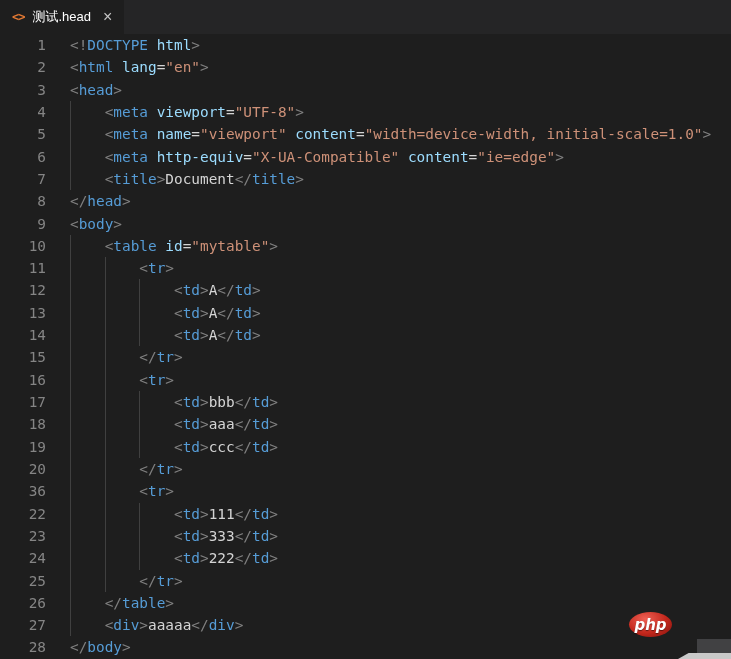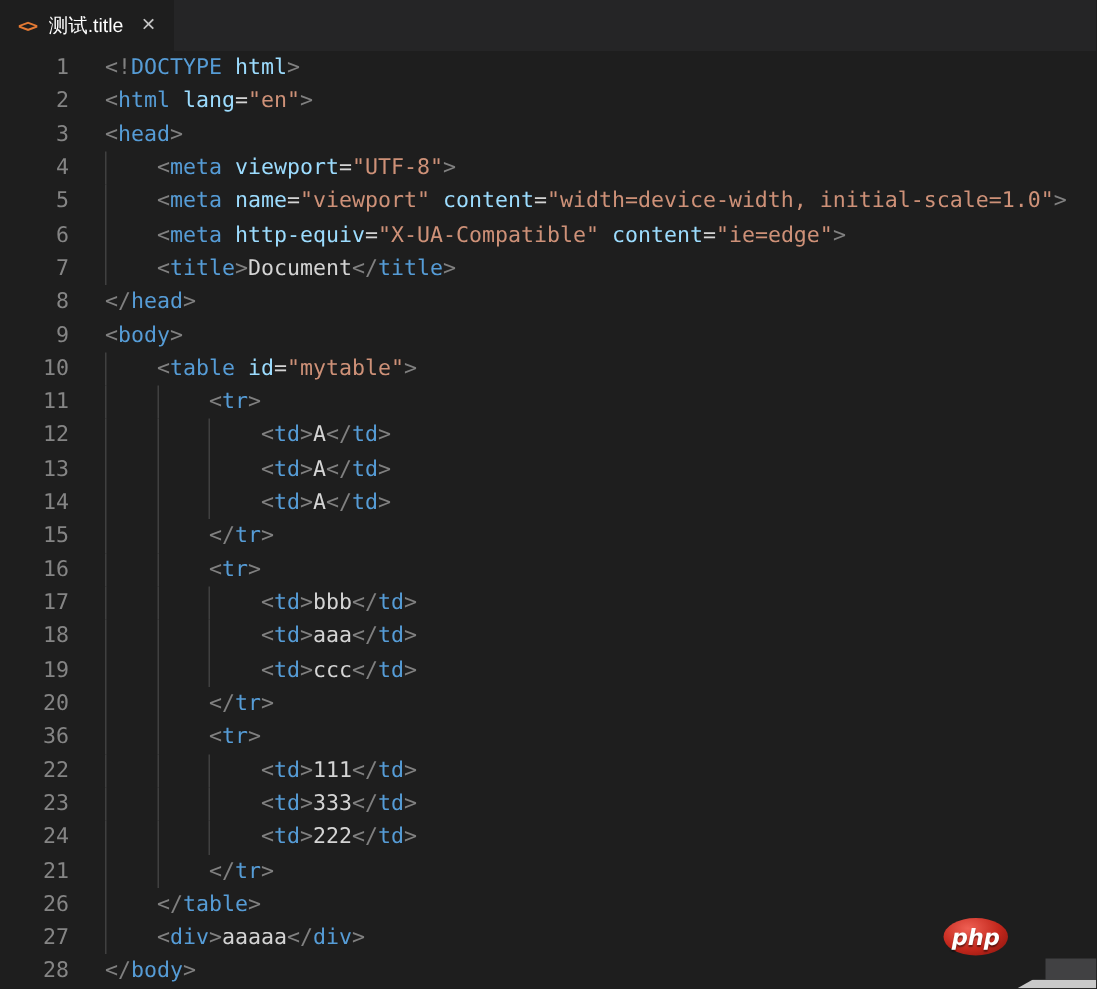--- a/index.html
+++ b/index.html
@@ -47,21 +47,21 @@
                     clip-path:polygon(0 100%, 20% 0, 100% 0, 100% 100%); }
 </style>
 </head>
 <body>
 
 <div class="window">
 
   <div class="tabbar">
     <div class="tab">
       <span class="fileicon">&lt;&gt;</span>
-      <span class="tabtitle">测试.title</span>
+      <span class="tabtitle">测试.head</span>
       <span class="closeicon">×</span>
     </div>
   </div>
 
   <div class="editor">
       <div class="line"><span class="ln">1</span><span class="lc"><span class="tk-p">&lt;!</span><span class="tk-t">DOCTYPE</span><span class="tk-w"> </span><span class="tk-a">html</span><span class="tk-p">&gt;</span></span></div>
       <div class="line"><span class="ln">2</span><span class="lc"><span class="tk-p">&lt;</span><span class="tk-t">html</span><span class="tk-w"> </span><span class="tk-a">lang</span><span class="tk-o">=</span><span class="tk-s">"en"</span><span class="tk-p">&gt;</span></span></div>
       <div class="line"><span class="ln">3</span><span class="lc"><span class="tk-p">&lt;</span><span class="tk-t">head</span><span class="tk-p">&gt;</span></span></div>
       <div class="line"><span class="ln">4</span><span class="lc"><span class="guide" style="left: 0px;"></span><span class="tk-w">    </span><span class="tk-p">&lt;</span><span class="tk-t">meta</span><span class="tk-w"> </span><span class="tk-a">viewport</span><span class="tk-o">=</span><span class="tk-s">"UTF-8"</span><span class="tk-p">&gt;</span></span></div>
       <div class="line"><span class="ln">5</span><span class="lc"><span class="guide" style="left: 0px;"></span><span class="tk-w">    </span><span class="tk-p">&lt;</span><span class="tk-t">meta</span><span class="tk-w"> </span><span class="tk-a">name</span><span class="tk-o">=</span><span class="tk-s">"viewport"</span><span class="tk-w"> </span><span class="tk-a">content</span><span class="tk-o">=</span><span class="tk-s">"width=device-width, initial-scale=1.0"</span><span class="tk-p">&gt;</span></span></div>
@@ -77,21 +77,21 @@
       <div class="line"><span class="ln">15</span><span class="lc"><span class="guide" style="left: 0px;"></span><span class="guide" style="left: 34.68px;"></span><span class="tk-w">        </span><span class="tk-p">&lt;/</span><span class="tk-t">tr</span><span class="tk-p">&gt;</span></span></div>
       <div class="line"><span class="ln">16</span><span class="lc"><span class="guide" style="left: 0px;"></span><span class="guide" style="left: 34.68px;"></span><span class="tk-w">        </span><span class="tk-p">&lt;</span><span class="tk-t">tr</span><span class="tk-p">&gt;</span></span></div>
       <div class="line"><span class="ln">17</span><span class="lc"><span class="guide" style="left: 0px;"></span><span class="guide" style="left: 34.68px;"></span><span class="guide" style="left: 69.36px;"></span><span class="tk-w">            </span><span class="tk-p">&lt;</span><span class="tk-t">td</span><span class="tk-p">&gt;</span><span class="tk-x">bbb</span><span class="tk-p">&lt;/</span><span class="tk-t">td</span><span class="tk-p">&gt;</span></span></div>
       <div class="line"><span class="ln">18</span><span class="lc"><span class="guide" style="left: 0px;"></span><span class="guide" style="left: 34.68px;"></span><span class="guide" style="left: 69.36px;"></span><span class="tk-w">            </span><span class="tk-p">&lt;</span><span class="tk-t">td</span><span class="tk-p">&gt;</span><span class="tk-x">aaa</span><span class="tk-p">&lt;/</span><span class="tk-t">td</span><span class="tk-p">&gt;</span></span></div>
       <div class="line"><span class="ln">19</span><span class="lc"><span class="guide" style="left: 0px;"></span><span class="guide" style="left: 34.68px;"></span><span class="guide" style="left: 69.36px;"></span><span class="tk-w">            </span><span class="tk-p">&lt;</span><span class="tk-t">td</span><span class="tk-p">&gt;</span><span class="tk-x">ccc</span><span class="tk-p">&lt;/</span><span class="tk-t">td</span><span class="tk-p">&gt;</span></span></div>
       <div class="line"><span class="ln">20</span><span class="lc"><span class="guide" style="left: 0px;"></span><span class="guide" style="left: 34.68px;"></span><span class="tk-w">        </span><span class="tk-p">&lt;/</span><span class="tk-t">tr</span><span class="tk-p">&gt;</span></span></div>
       <div class="line"><span class="ln">36</span><span class="lc"><span class="guide" style="left: 0px;"></span><span class="guide" style="left: 34.68px;"></span><span class="tk-w">        </span><span class="tk-p">&lt;</span><span class="tk-t">tr</span><span class="tk-p">&gt;</span></span></div>
       <div class="line"><span class="ln">22</span><span class="lc"><span class="guide" style="left: 0px;"></span><span class="guide" style="left: 34.68px;"></span><span class="guide" style="left: 69.36px;"></span><span class="tk-w">            </span><span class="tk-p">&lt;</span><span class="tk-t">td</span><span class="tk-p">&gt;</span><span class="tk-x">111</span><span class="tk-p">&lt;/</span><span class="tk-t">td</span><span class="tk-p">&gt;</span></span></div>
       <div class="line"><span class="ln">23</span><span class="lc"><span class="guide" style="left: 0px;"></span><span class="guide" style="left: 34.68px;"></span><span class="guide" style="left: 69.36px;"></span><span class="tk-w">            </span><span class="tk-p">&lt;</span><span class="tk-t">td</span><span class="tk-p">&gt;</span><span class="tk-x">333</span><span class="tk-p">&lt;/</span><span class="tk-t">td</span><span class="tk-p">&gt;</span></span></div>
       <div class="line"><span class="ln">24</span><span class="lc"><span class="guide" style="left: 0px;"></span><span class="guide" style="left: 34.68px;"></span><span class="guide" style="left: 69.36px;"></span><span class="tk-w">            </span><span class="tk-p">&lt;</span><span class="tk-t">td</span><span class="tk-p">&gt;</span><span class="tk-x">222</span><span class="tk-p">&lt;/</span><span class="tk-t">td</span><span class="tk-p">&gt;</span></span></div>
-      <div class="line"><span class="ln">21</span><span class="lc"><span class="guide" style="left: 0px;"></span><span class="guide" style="left: 34.68px;"></span><span class="tk-w">        </span><span class="tk-p">&lt;/</span><span class="tk-t">tr</span><span class="tk-p">&gt;</span></span></div>
+      <div class="line"><span class="ln">25</span><span class="lc"><span class="guide" style="left: 0px;"></span><span class="guide" style="left: 34.68px;"></span><span class="tk-w">        </span><span class="tk-p">&lt;/</span><span class="tk-t">tr</span><span class="tk-p">&gt;</span></span></div>
       <div class="line"><span class="ln">26</span><span class="lc"><span class="guide" style="left: 0px;"></span><span class="tk-w">    </span><span class="tk-p">&lt;/</span><span class="tk-t">table</span><span class="tk-p">&gt;</span></span></div>
       <div class="line"><span class="ln">27</span><span class="lc"><span class="guide" style="left: 0px;"></span><span class="tk-w">    </span><span class="tk-p">&lt;</span><span class="tk-t">div</span><span class="tk-p">&gt;</span><span class="tk-x">aaaaa</span><span class="tk-p">&lt;/</span><span class="tk-t">div</span><span class="tk-p">&gt;</span></span></div>
       <div class="line"><span class="ln">28</span><span class="lc"><span class="tk-p">&lt;/</span><span class="tk-t">body</span><span class="tk-p">&gt;</span></span></div>
     </div>
 
   <div class="watermark">
     <span class="phplogo">php</span>
   </div>
 
   <div class="artifact-rect"></div>

